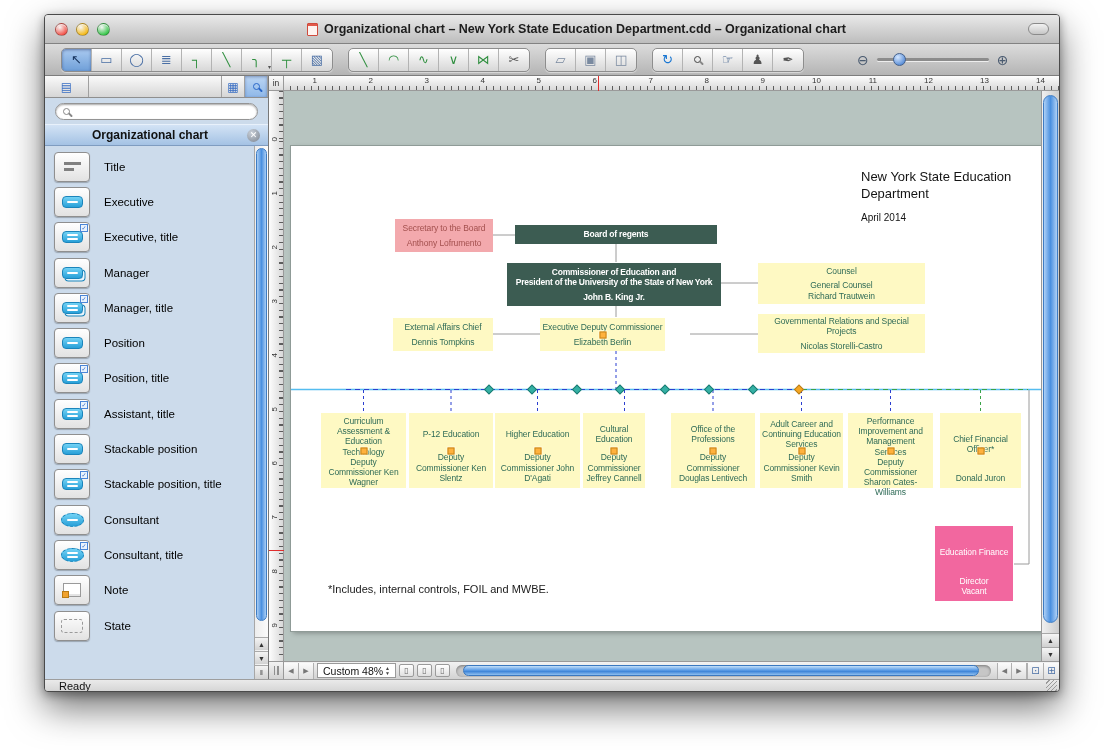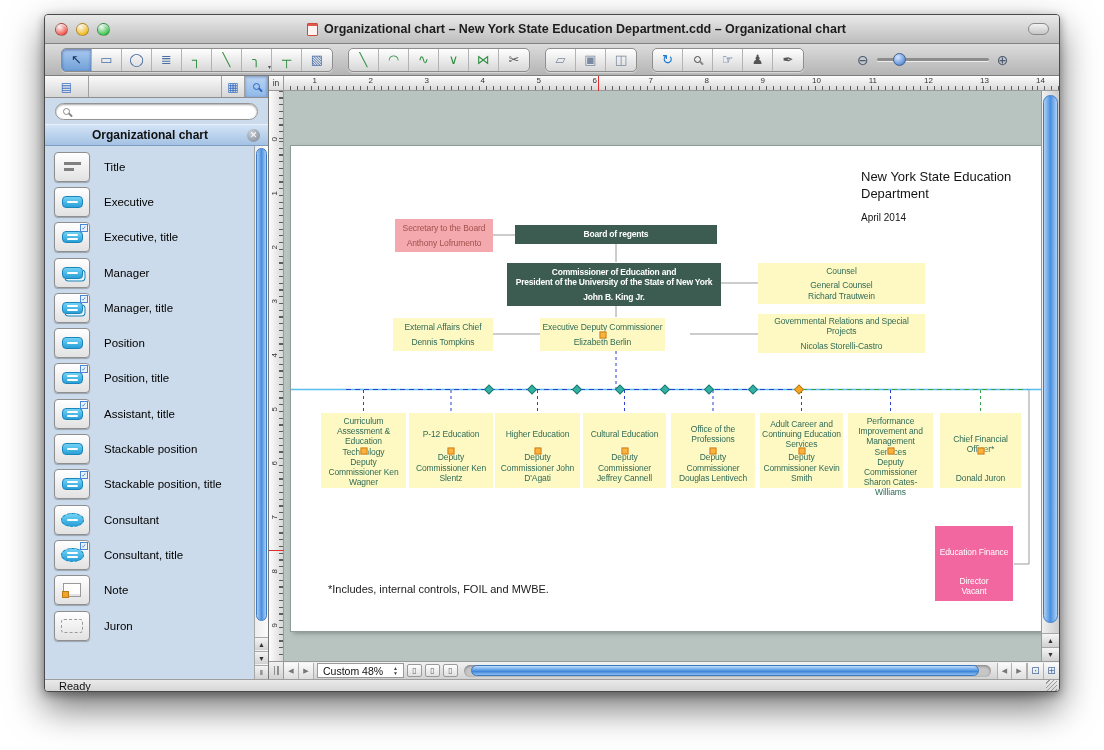--- a/index.html
+++ b/index.html
@@ -154,21 +154,21 @@
   .vs-thumb { position:absolute; left:1px; right:1px; top:4px; height:528px; border-radius:8px;
     background:linear-gradient(90deg,#aed0f6,#4a90e0 50%,#aed0f6); border:1px solid #3d7cc4; }
   .vs-arrow { position:absolute; left:0; right:0; height:14px; background:linear-gradient(#f6f6f6,#d0d0d0);
     border-top:1px solid #a8a8a8; font-size:7px; text-align:center; line-height:14px; color:#333; }
 
   .h-scroll { position:absolute; left:15px; right:0; top:585px; height:18px; display:flex;
     align-items:center; background:linear-gradient(#f2f2f2,#d2d2d2); border-top:1px solid #999; }
   .hs-btn { width:15px; height:16px; border-right:1px solid #b0b0b0; font-size:7px; color:#777;
     display:flex; align-items:center; justify-content:center; background:linear-gradient(#fbfbfb,#dedede); }
   .zoom-box { display:flex; align-items:center; height:15px; margin-left:3px; border:1px solid #9a9a9a;
-    background:#fff; font-size:10.5px; padding:0 5px; gap:10px; color:#111; }
+    background:#fff; font-size:10.5px; padding:0 5px; gap:2px; color:#111; }
   .stepper { display:flex; flex-direction:column; font-size:5px; line-height:5px; color:#444; }
   .view-btn { width:15px; height:13px; margin-left:3px; border:1px solid #9a9a9a; border-radius:2px;
     background:linear-gradient(#fff,#e0e0e0); font-size:8px; color:#666; display:flex;
     align-items:center; justify-content:center; }
   .hs-track { flex:1; height:12px; margin:0 6px; border-radius:7px; background:#c6c6c6;
     box-shadow:inset 0 1px 3px rgba(0,0,0,.4); position:relative; }
   .hs-thumb { position:absolute; left:7px; right:12px; top:0px; height:11px; border-radius:6px;
     background:linear-gradient(#c3def8,#5f9fe8 45%,#3f85d8 60%,#8fc0f0); border:1px solid #3a78c0; }
   .corner-btn { width:16px; height:16px; border-left:1px solid #b0b0b0; font-size:10px; color:#4a6fa5;
     display:flex; align-items:center; justify-content:center; background:linear-gradient(#fbfbfb,#dedede); }
@@ -379,21 +379,21 @@
           <div class="shape-item">
             <div class="shape-box">
               <div class="note-glyph"></div>
             </div>
             <span>Note</span>
           </div>
           <div class="shape-item">
             <div class="shape-box">
               <div class="team-glyph"></div>
             </div>
-            <span>Juron</span>
+            <span>State</span>
           </div>
         </div>
       <div class="side-scroll">
         <div class="ss-thumb"></div>
         <div class="ss-arrow" style="bottom:29px">▲</div>
         <div class="ss-arrow" style="bottom:15px">▼</div>
         <div class="ss-arrow" style="bottom:0;height:14px">‖</div>
       </div>
     </div>
 
@@ -508,21 +508,21 @@
             <div class="node green b" style="left: 118px; top: 267px; width: 84px; height: 75px;">
               <div class="t">P-12 Education</div>
               <div class="s">Deputy Commissioner Ken Slentz</div>
               <div class="handle" style="left: 50%; top: 50%;"></div>
             </div>
             <div class="node green b" style="left: 204px; top: 267px; width: 85px; height: 75px;">
               <div class="t">Higher Education</div>
               <div class="s">Deputy Commissioner John D'Agati</div>
               <div class="handle" style="left: 50%; top: 50%;"></div>
             </div>
-            <div class="node green b" style="left: 292px; top: 267px; width: 83px; height: 75px;">
+            <div class="node green b" style="left: 292px; top: 267px; width: 62px; height: 75px;">
               <div class="t">Cultural Education</div>
               <div class="s">Deputy Commissioner Jeffrey Cannell</div>
               <div class="handle" style="left: 50%; top: 50%;"></div>
             </div>
             <div class="node green b" style="left: 380px; top: 267px; width: 84px; height: 75px;">
               <div class="t">Office of the Professions</div>
               <div class="s">Deputy Commissioner Douglas Lentivech</div>
               <div class="handle" style="left: 50%; top: 50%;"></div>
             </div>
             <div class="node green b" style="left: 469px; top: 267px; width: 83px; height: 75px; align-items: center;">

